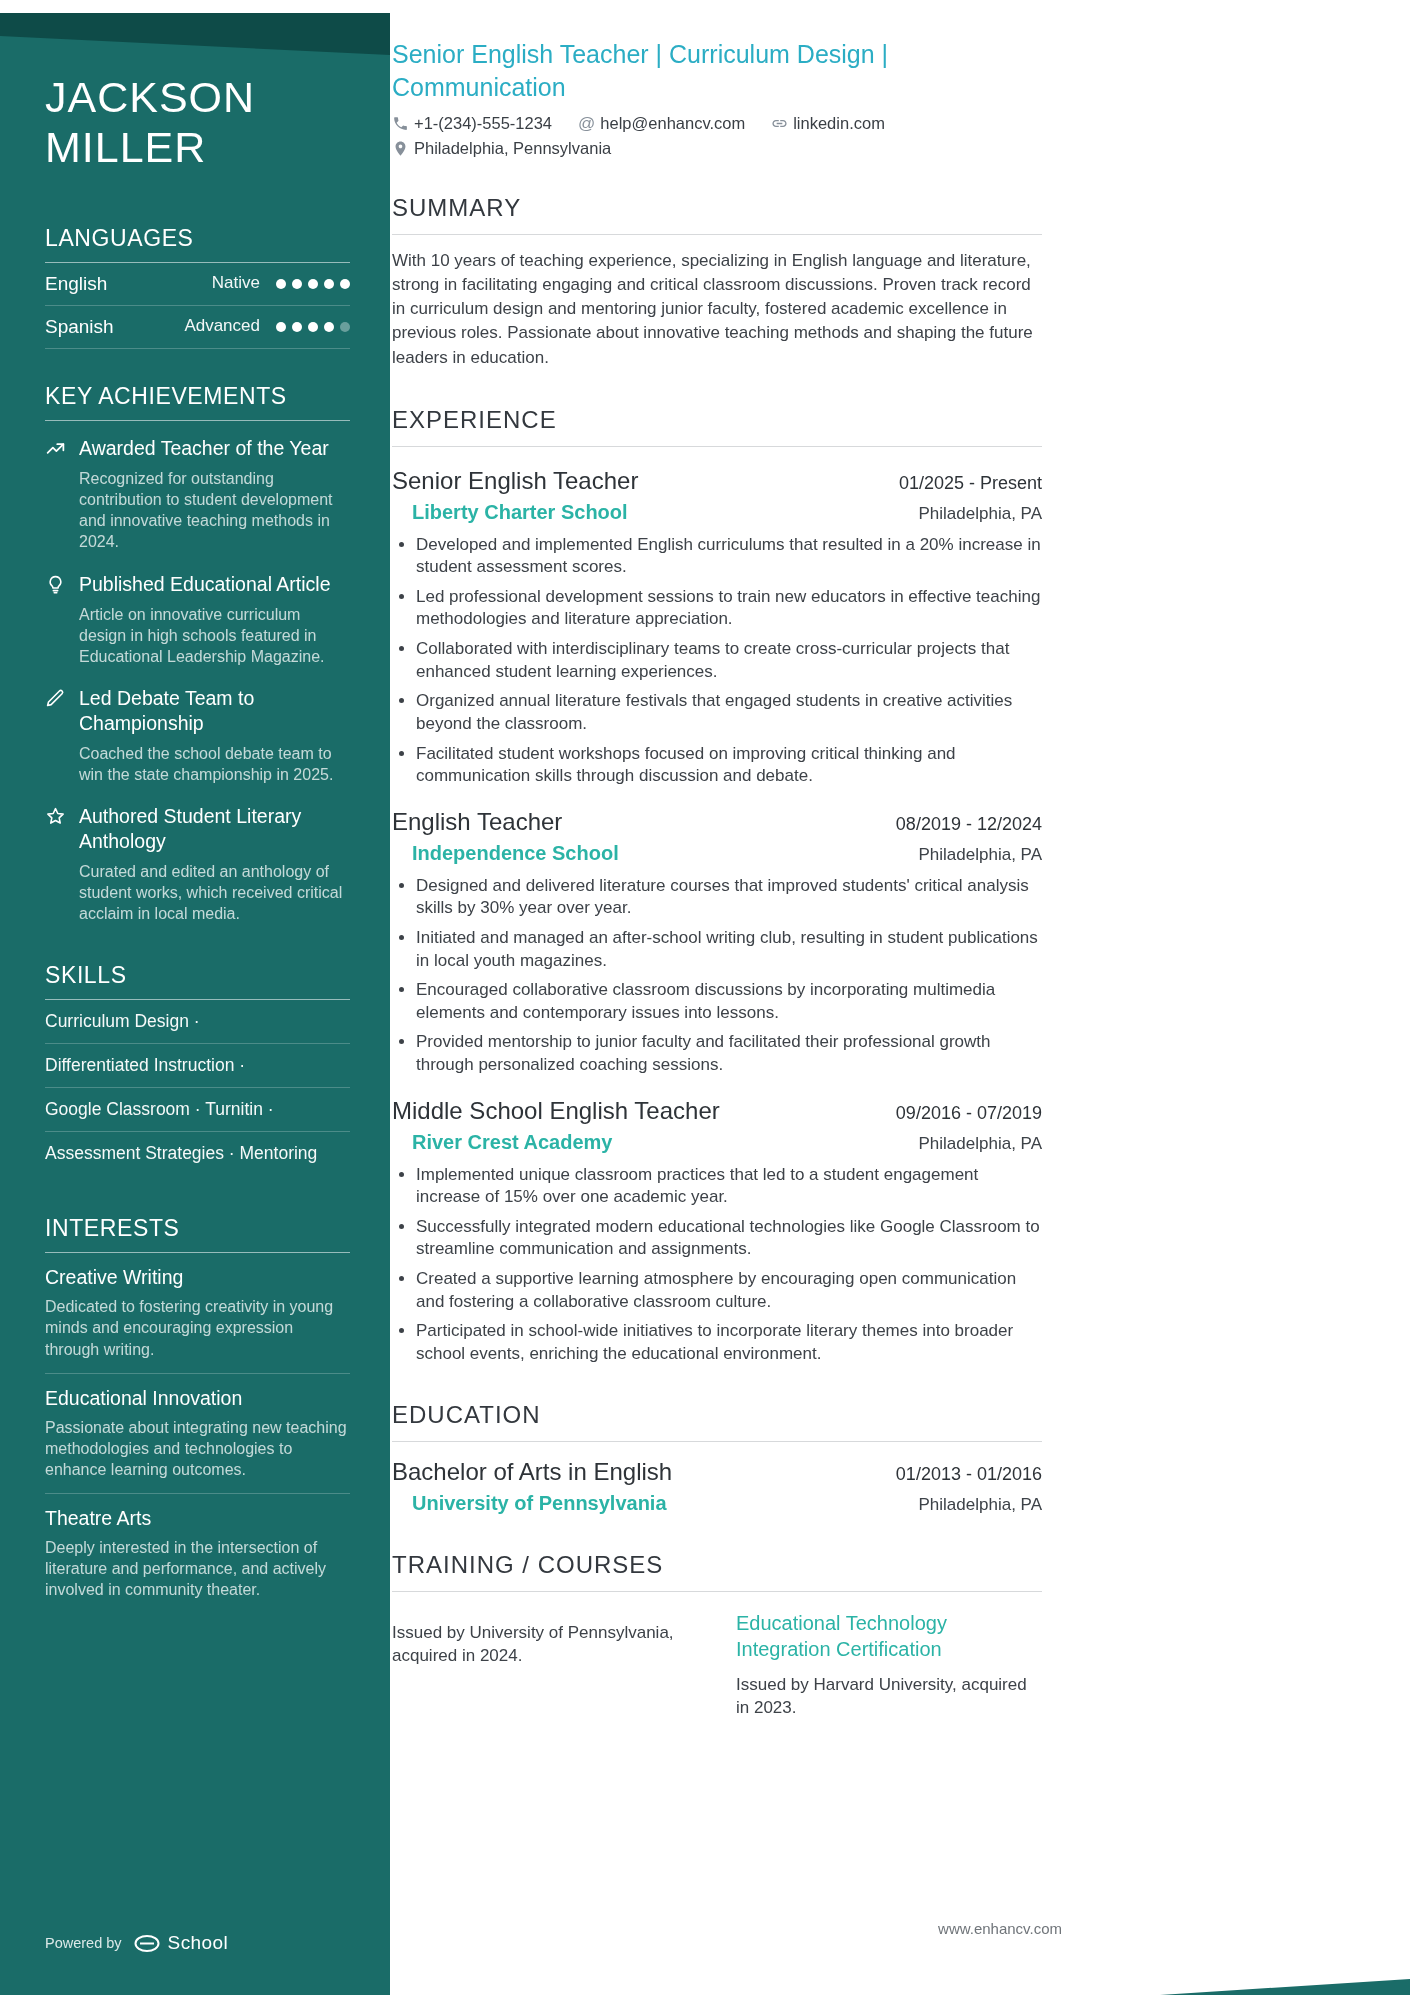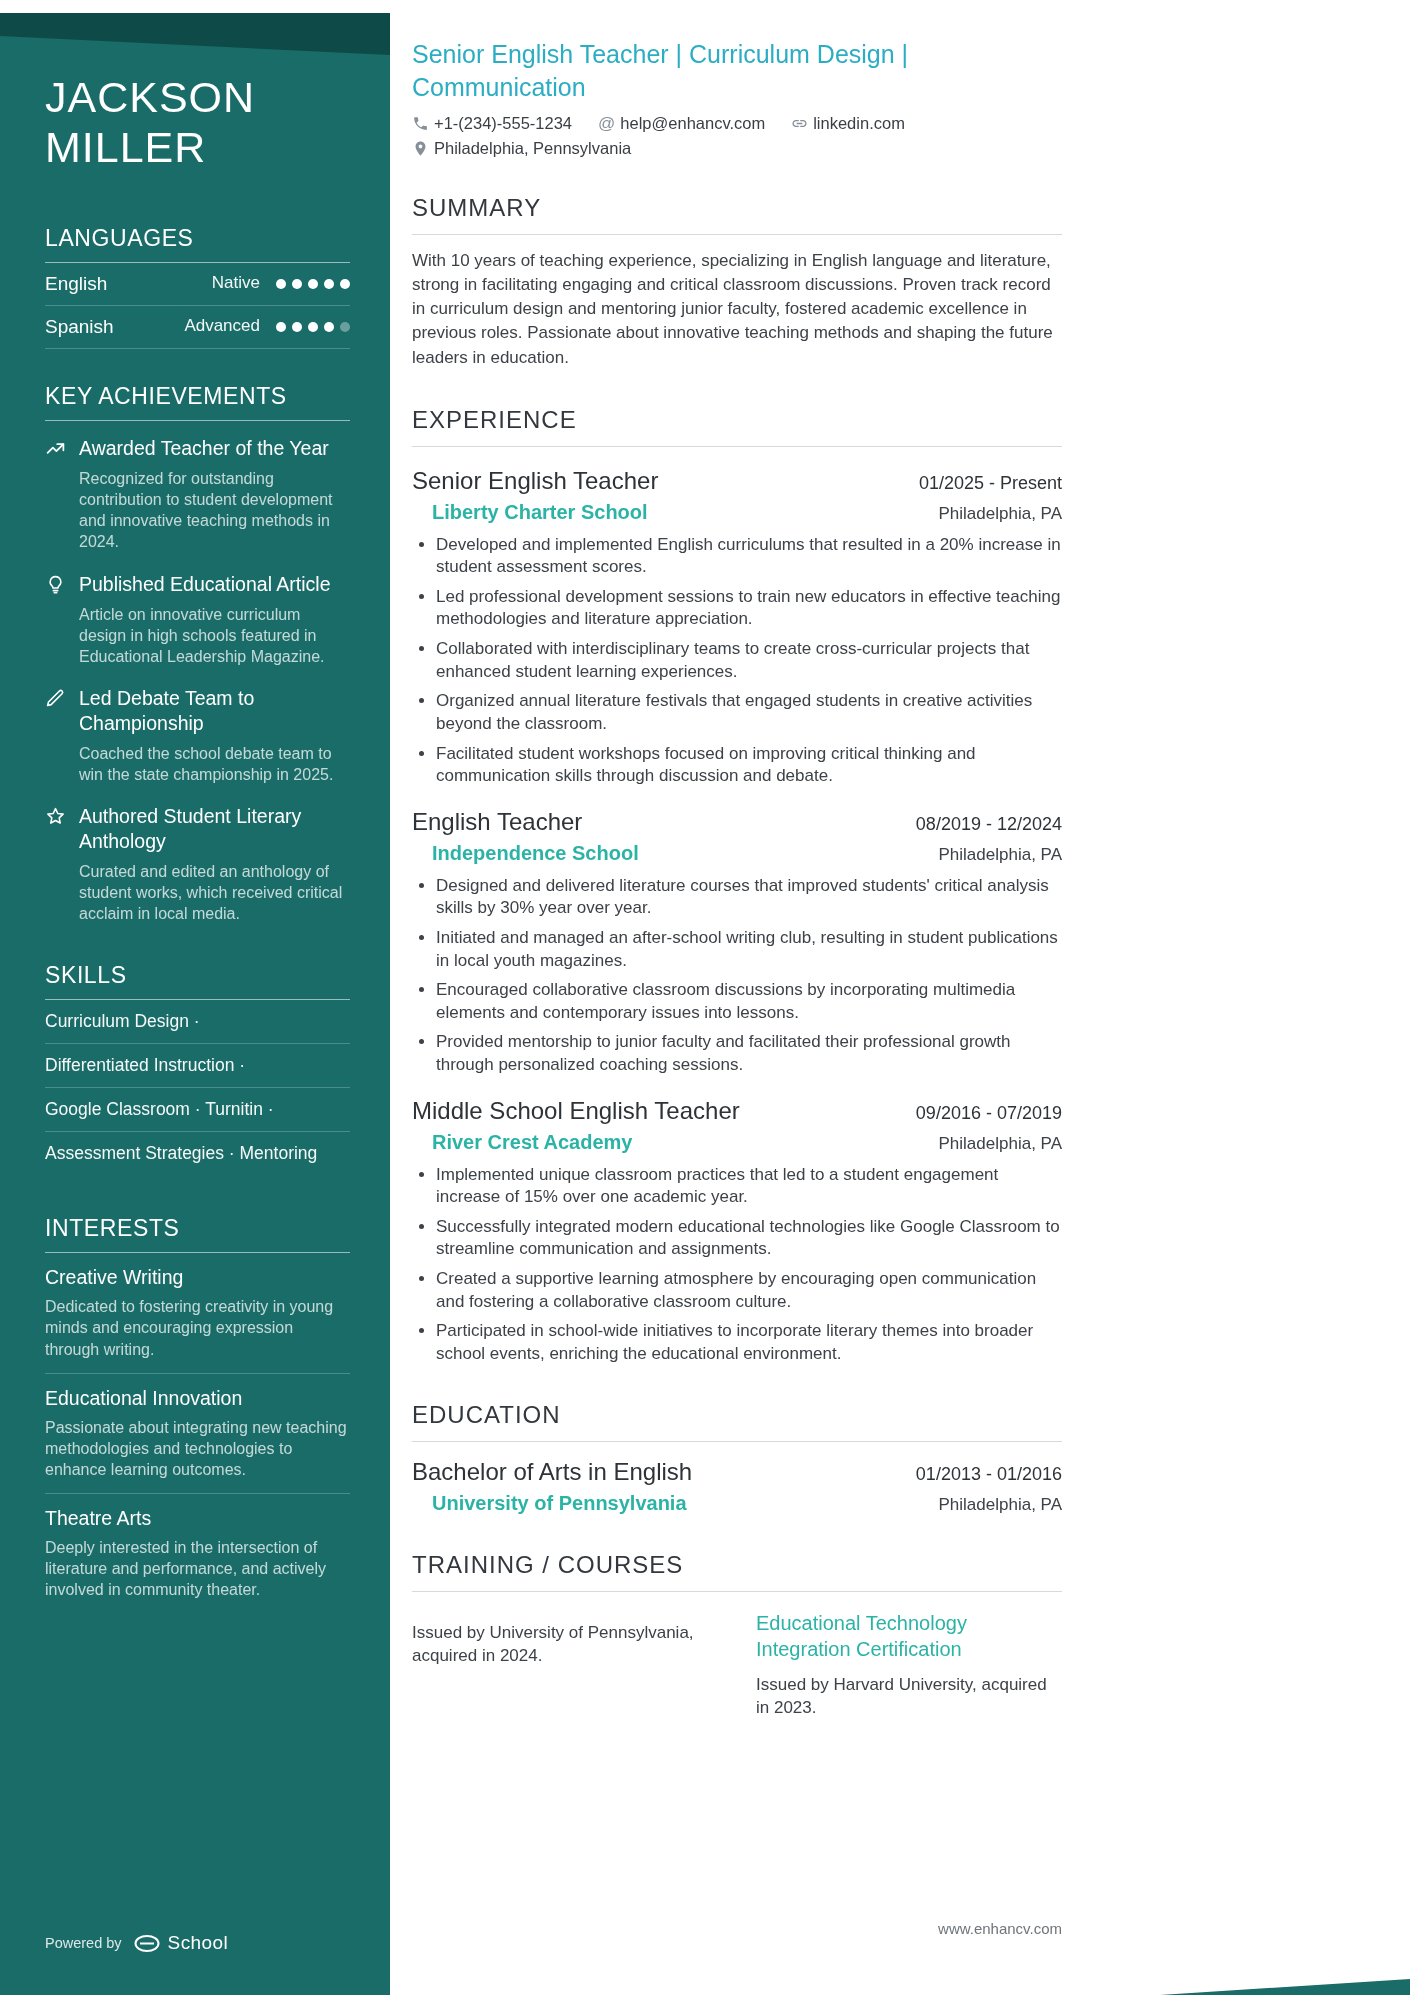--- a/index.html
+++ b/index.html
@@ -54,21 +54,21 @@
   .int-item:last-child{border-bottom:none;}
   .int-title{font-size:19.5px;font-weight:500;color:#fff;}
   .int-desc{margin-top:7px;font-size:16px;line-height:1.32;color:rgba(255,255,255,.74);}
   
   .side-footer{
     position:absolute;left:45px;bottom:54px;display:flex;align-items:center;gap:11px;
   }
   .powered-by{font-size:14.5px;color:rgba(255,255,255,.85);}
   .brand{font-size:19px;font-weight:500;letter-spacing:.4px;color:#fff;display:flex;align-items:center;gap:7px;}
   
-  .main{position:absolute;left:412px;top:0;width:650px;}
+  .main{position:absolute;left:392px;top:0;width:650px;}
   .resume-title{
     margin-top:38px;font-size:25px;line-height:1.32;font-weight:500;
     color:#2badc4;
   }
   .contact-rows{margin-top:10px;}
   .contact-row{display:flex;gap:26px;margin-top:6px;align-items:center;}
   .contact-item{display:flex;align-items:center;gap:5px;font-size:16.5px;color:#3a3f45;}
   .c-icon{width:17px;height:17px;display:inline-block;}
   .at-glyph{font-size:17px;color:#87909a;line-height:1;}
   .section{margin-top:36px;}

